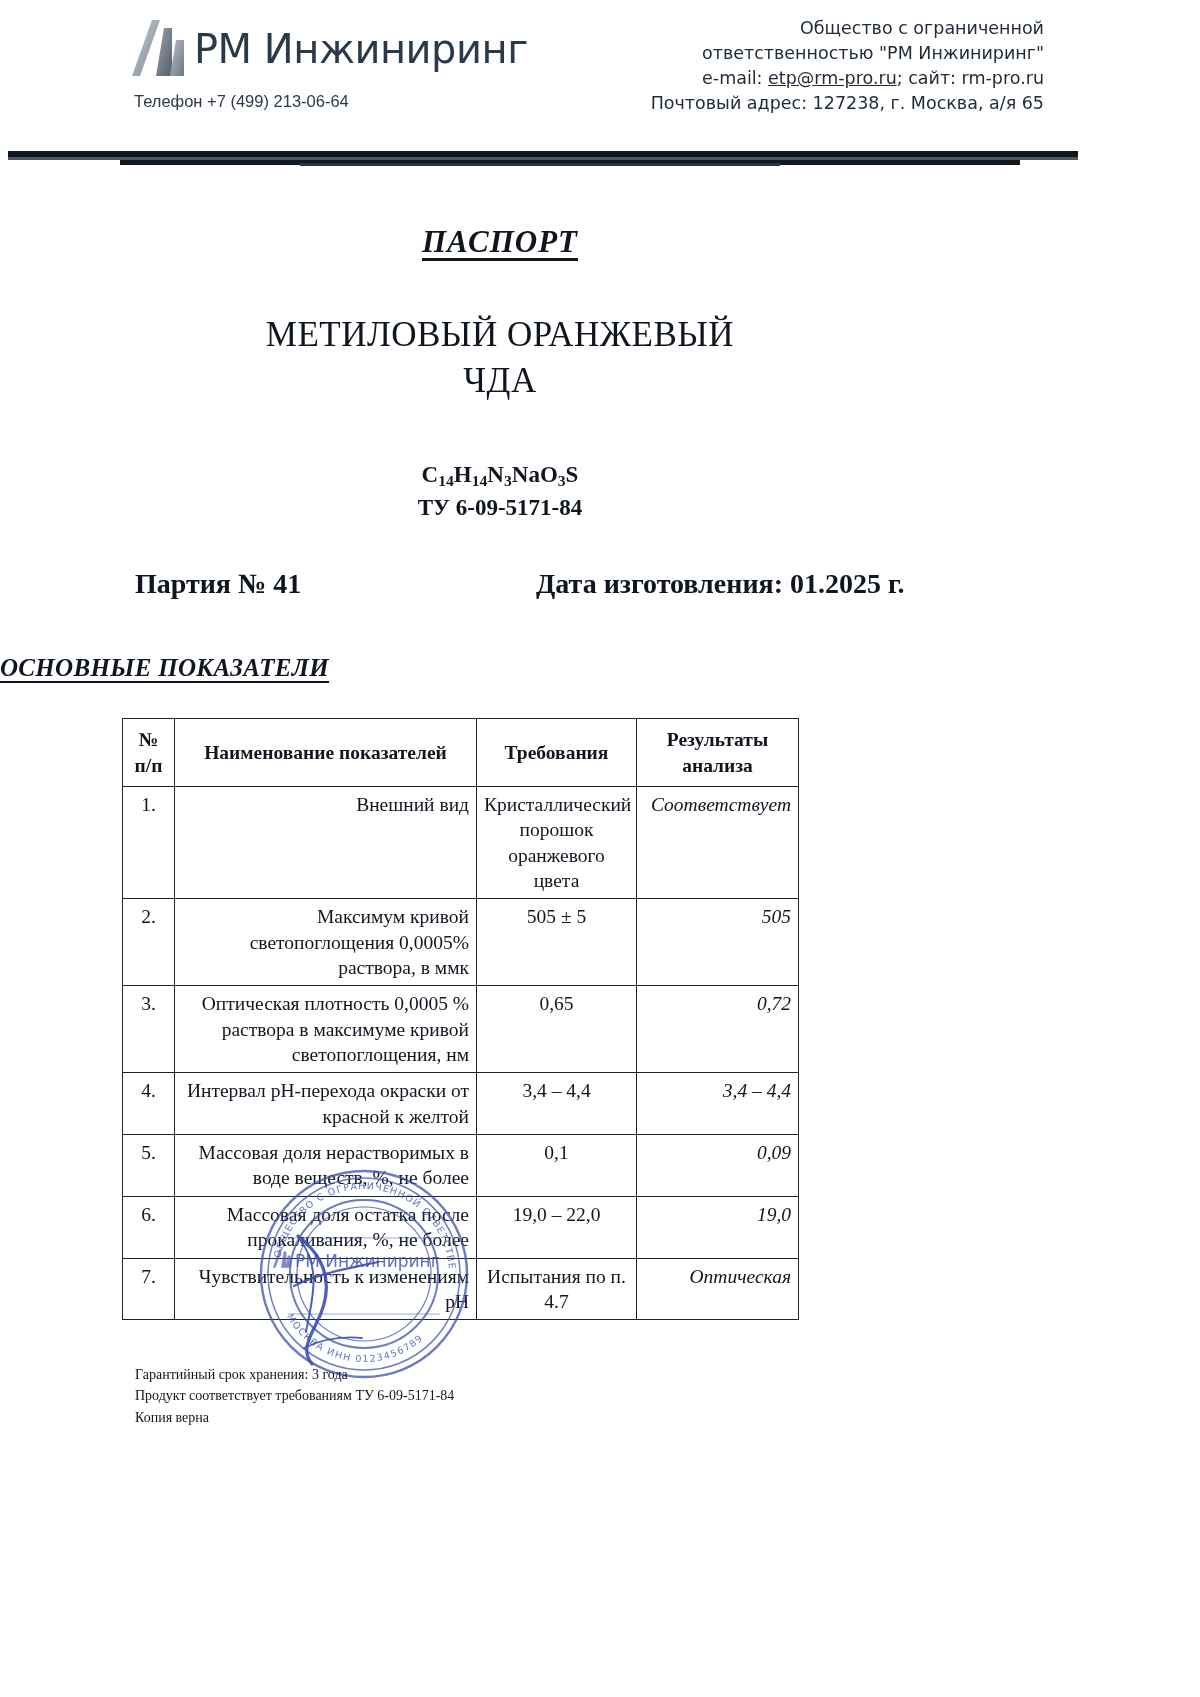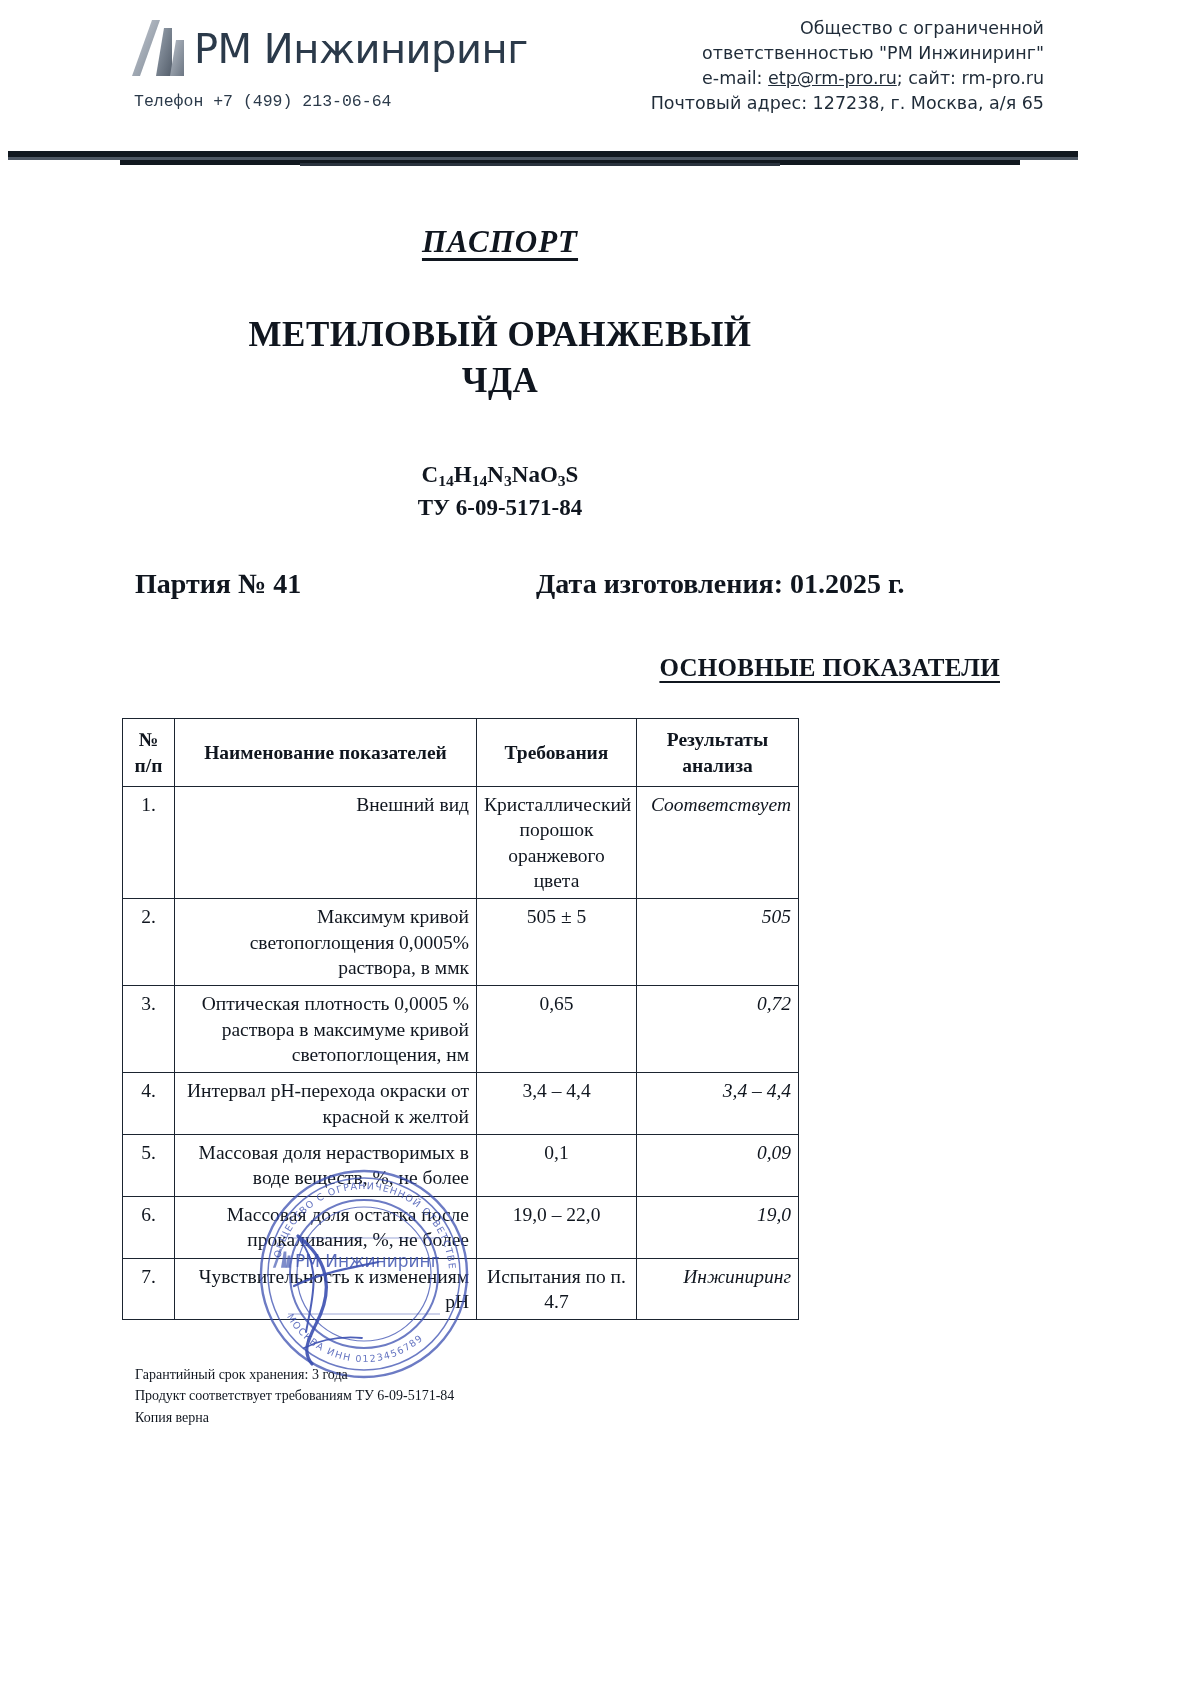--- a/index.html
+++ b/index.html
@@ -21,21 +21,21 @@
   }
   .logo-row { display:flex; align-items:center; }
   .logo-mark { width:58px; height:62px; position:relative; margin-right:6px; }
   .logo-mark svg { display:block; }
   .logo-text {
     font-family:"DejaVu Sans", sans-serif;
     font-size:40px; letter-spacing:-0.5px;
     color:#2b3a4a; font-weight:400; white-space:nowrap;
   }
   .phone {
-    font-family:Liberation Mono, monospace;
+    font-family:Liberation Sans, sans-serif;
     font-size:16.5px; color:#2b3a4a; margin-top:12px; margin-left:4px;
   }
   .company-block {
     position:absolute; right:156px; top:16px; text-align:right;
     font-family:"DejaVu Sans", sans-serif;
     font-size:17.5px; color:#1f2b38; line-height:1.42;
   }
   .company-block .ln { white-space:nowrap; }
   .company-block .mail-link { text-decoration:underline; }
 
@@ -48,39 +48,40 @@
   }
   .passport {
     text-align:center;
     font-size:31px; font-weight:bold; font-style:italic;
     letter-spacing:1px;
     text-decoration:underline;
     text-underline-offset:6px;
     margin-top:44px;
   }
   .product-name {
-    text-align:center; font-size:35px; font-weight:bold;
+    text-align:center; font-size:35px; font-weight:normal;
     letter-spacing:0.5px; margin-top:52px; line-height:1.30;
   }
   .formula-block {
     text-align:center; font-size:23px; font-weight:bold;
     margin-top:56px; line-height:1.42;
   }
   .formula sub { font-size:0.68em; vertical-align:baseline; position:relative; top:0.25em; }
   .lot-row {
     margin-top:44px; position:relative; height:30px;
     font-size:28px; font-weight:bold;
   }
   .lot-row .lot { position:absolute; left:135px; top:0; }
   .lot-row .made { position:absolute; left:536px; top:0; }
 
   .section-title {
-    text-align:right; font-size:25px; font-weight:bold;
+    text-align:left; font-size:25px; font-weight:bold;
     margin-top:56px; text-decoration:underline; text-underline-offset:5px;
     letter-spacing:0.3px;
+    font-style:italic;
   }
 
   
   table.main {
     border-collapse:collapse;
     margin:36px 0 0 122px;
     width:676px;
     table-layout:fixed;
     font-size:19.5px;
   }
@@ -254,21 +255,21 @@
       <tr>
         <td class="num">6.</td>
         <td class="name">Массовая доля остатка после прокаливания, %, не более</td>
         <td class="req">19,0 – 22,0</td>
         <td class="res">19,0</td>
       </tr>
       <tr>
         <td class="num">7.</td>
         <td class="name">Чувствительность к изменениям рН</td>
         <td class="req">Испытания по п. 4.7</td>
-        <td class="res">Инжиниринг</td>
+        <td class="res">Оптическая</td>
       </tr>
     </tbody>
   </table>
 
   <div class="footer">
     <div>Гарантийный срок хранения: 3 года</div>
     <div>Продукт соответствует требованиям ТУ 6-09-5171-84</div>
     <div>Копия верна</div>
   </div>
 

